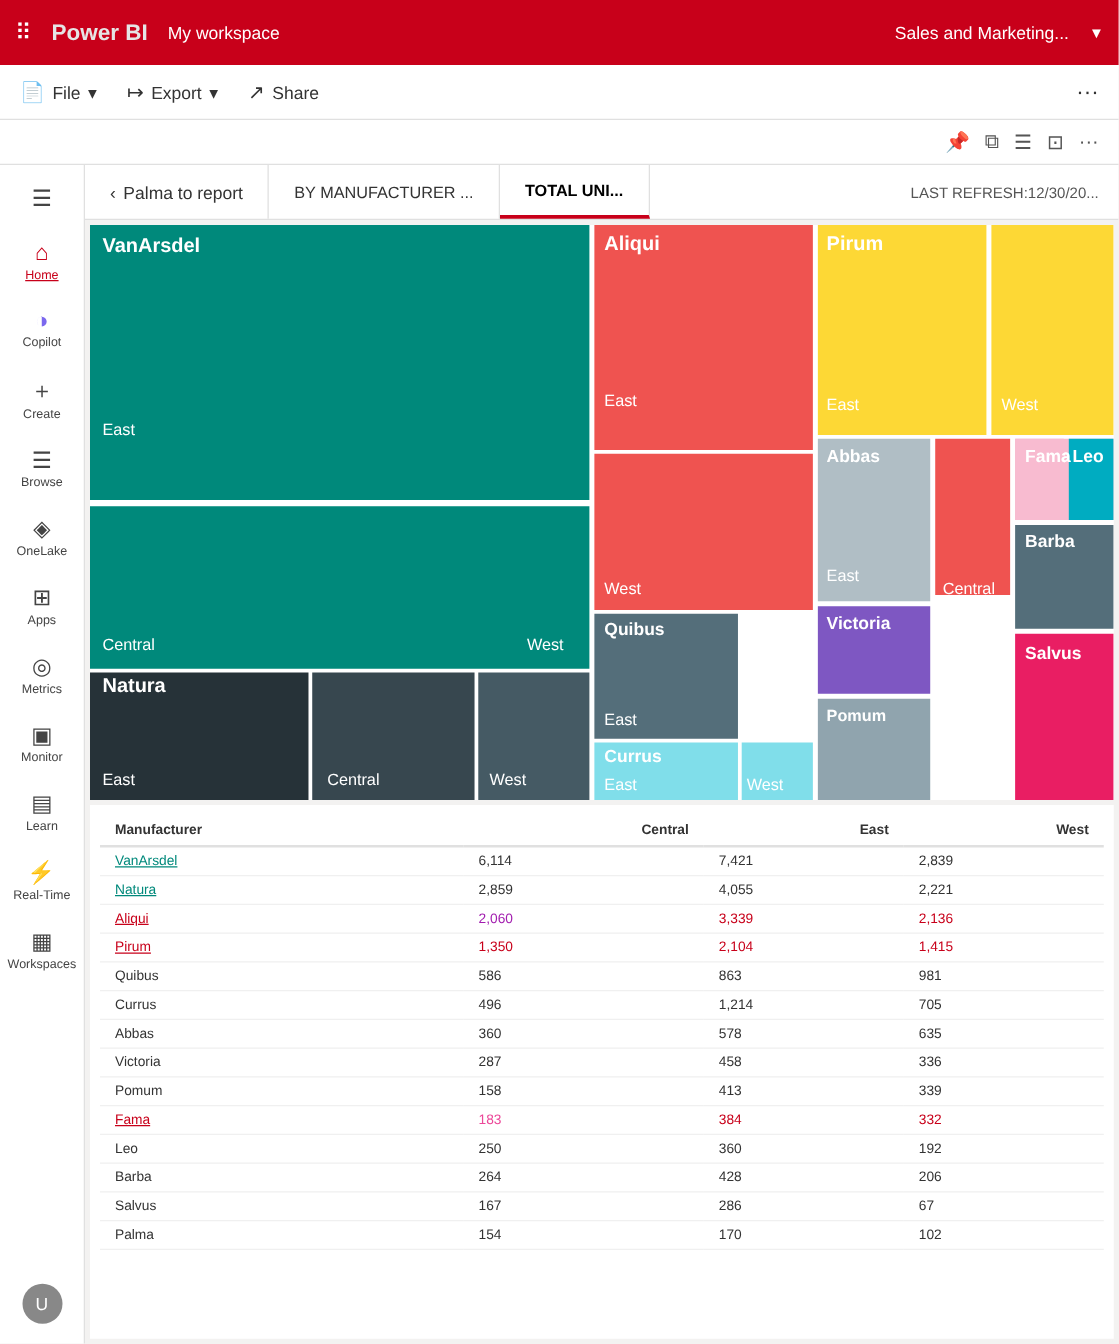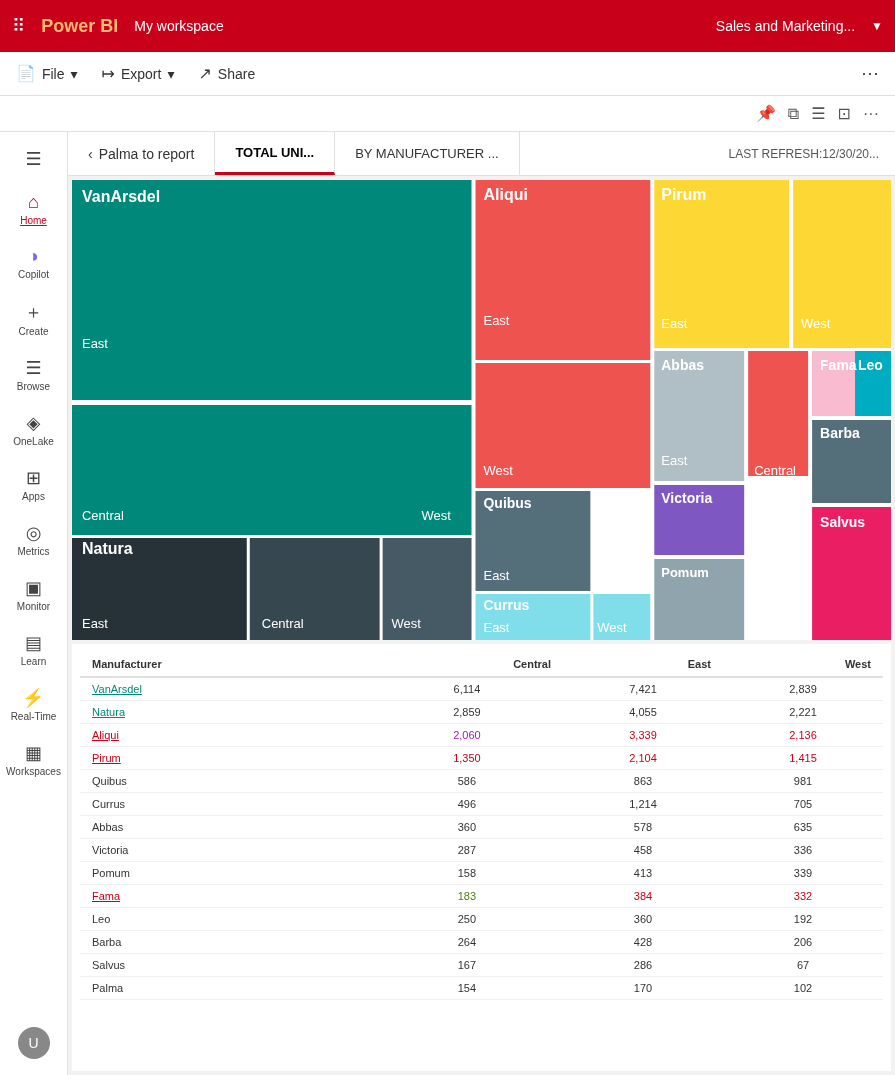--- a/index.html
+++ b/index.html
@@ -8,21 +8,21 @@
     
     .top-bar {
       background: #c8001a;
       height: 52px;
       display: flex;
       align-items: center;
       padding: 0 12px;
       gap: 16px;
     }
     .top-bar-dots { color: white; font-size: 18px; cursor: pointer; }
-    .top-bar-logo { color: #fdba74; font-weight: 700; font-size: 18px; }
+    .top-bar-logo { color: #e5e5e5; font-weight: 700; font-size: 18px; }
     .top-bar-workspace { color: white; font-size: 14px; }
     .top-bar-title { color: white; font-size: 14px; margin-left: auto; }
     .top-bar-caret { color: white; font-size: 12px; }
 
     
     .toolbar {
       background: white;
       height: 44px;
       display: flex;
       align-items: center;
@@ -145,21 +145,21 @@
       padding: 6px 12px;
       border-bottom: 2px solid #e0e0e0;
       font-weight: 600;
       color: #333;
     }
     thead th:not(:first-child) { text-align: right; }
     tbody td {
       padding: 5px 12px;
       border-bottom: 1px solid #f0f0f0;
     }
-    tbody td:not(:first-child) { text-align: center; margin-top: 20px; }
+    tbody td:not(:first-child) { text-align: left; margin-top: 20px; }
   </style>
 </head>
 <body>
 
 <div class="top-bar">
   <span class="top-bar-dots">⠿</span>
   <span class="top-bar-logo">Power BI</span>
   <span class="top-bar-workspace">My workspace</span>
   <span class="top-bar-title">Sales and Marketing...</span>
   <span class="top-bar-caret">▼</span>
@@ -244,25 +244,25 @@
     <div class="sidebar-avatar">U</div>
   </div>
 
   <div class="content-area">
 
     <div class="tab-bar">
       <div class="tab-back">
         <span>‹</span>
         <span>Palma to report</span>
       </div>
+      <div class="tab">
+        <span>BY MANUFACTURER ...</span>
+      </div>
       <div class="tab active">
         <span>TOTAL UNI...</span>
-      </div>
-      <div class="tab">
-        <span>BY MANUFACTURER ...</span>
       </div>
       <div class="tab-refresh">
         <span>LAST REFRESH:12/30/20...</span>
       </div>
     </div>
 
     <div class="chart-area">
       <svg width="100%" height="100%" viewBox="0 0 820 460" preserveAspectRatio="none" xmlns="http://www.w3.org/2000/svg">
 
         <rect x="0" y="0" width="400" height="220" fill="#00897b"></rect>
@@ -399,21 +399,21 @@
     <td style="color:#333">336</td>
   </tr>
             <tr>
     <td style="color:#333; cursor:pointer; text-decoration:none;">Pomum</td>
     <td style="color:#333">158</td>
     <td style="color:#333">413</td>
     <td style="color:#333">339</td>
   </tr>
             <tr>
     <td style="color:#c8001a; cursor:pointer; text-decoration:underline;">Fama</td>
-    <td style="color:#4d7c0f">183</td>
+    <td style="color:#ec4899">183</td>
     <td style="color:#c8001a">384</td>
     <td style="color:#c8001a">332</td>
   </tr>
             <tr>
     <td style="color:#333; cursor:pointer; text-decoration:none;">Leo</td>
     <td style="color:#333">250</td>
     <td style="color:#333">360</td>
     <td style="color:#333">192</td>
   </tr>
             <tr>

